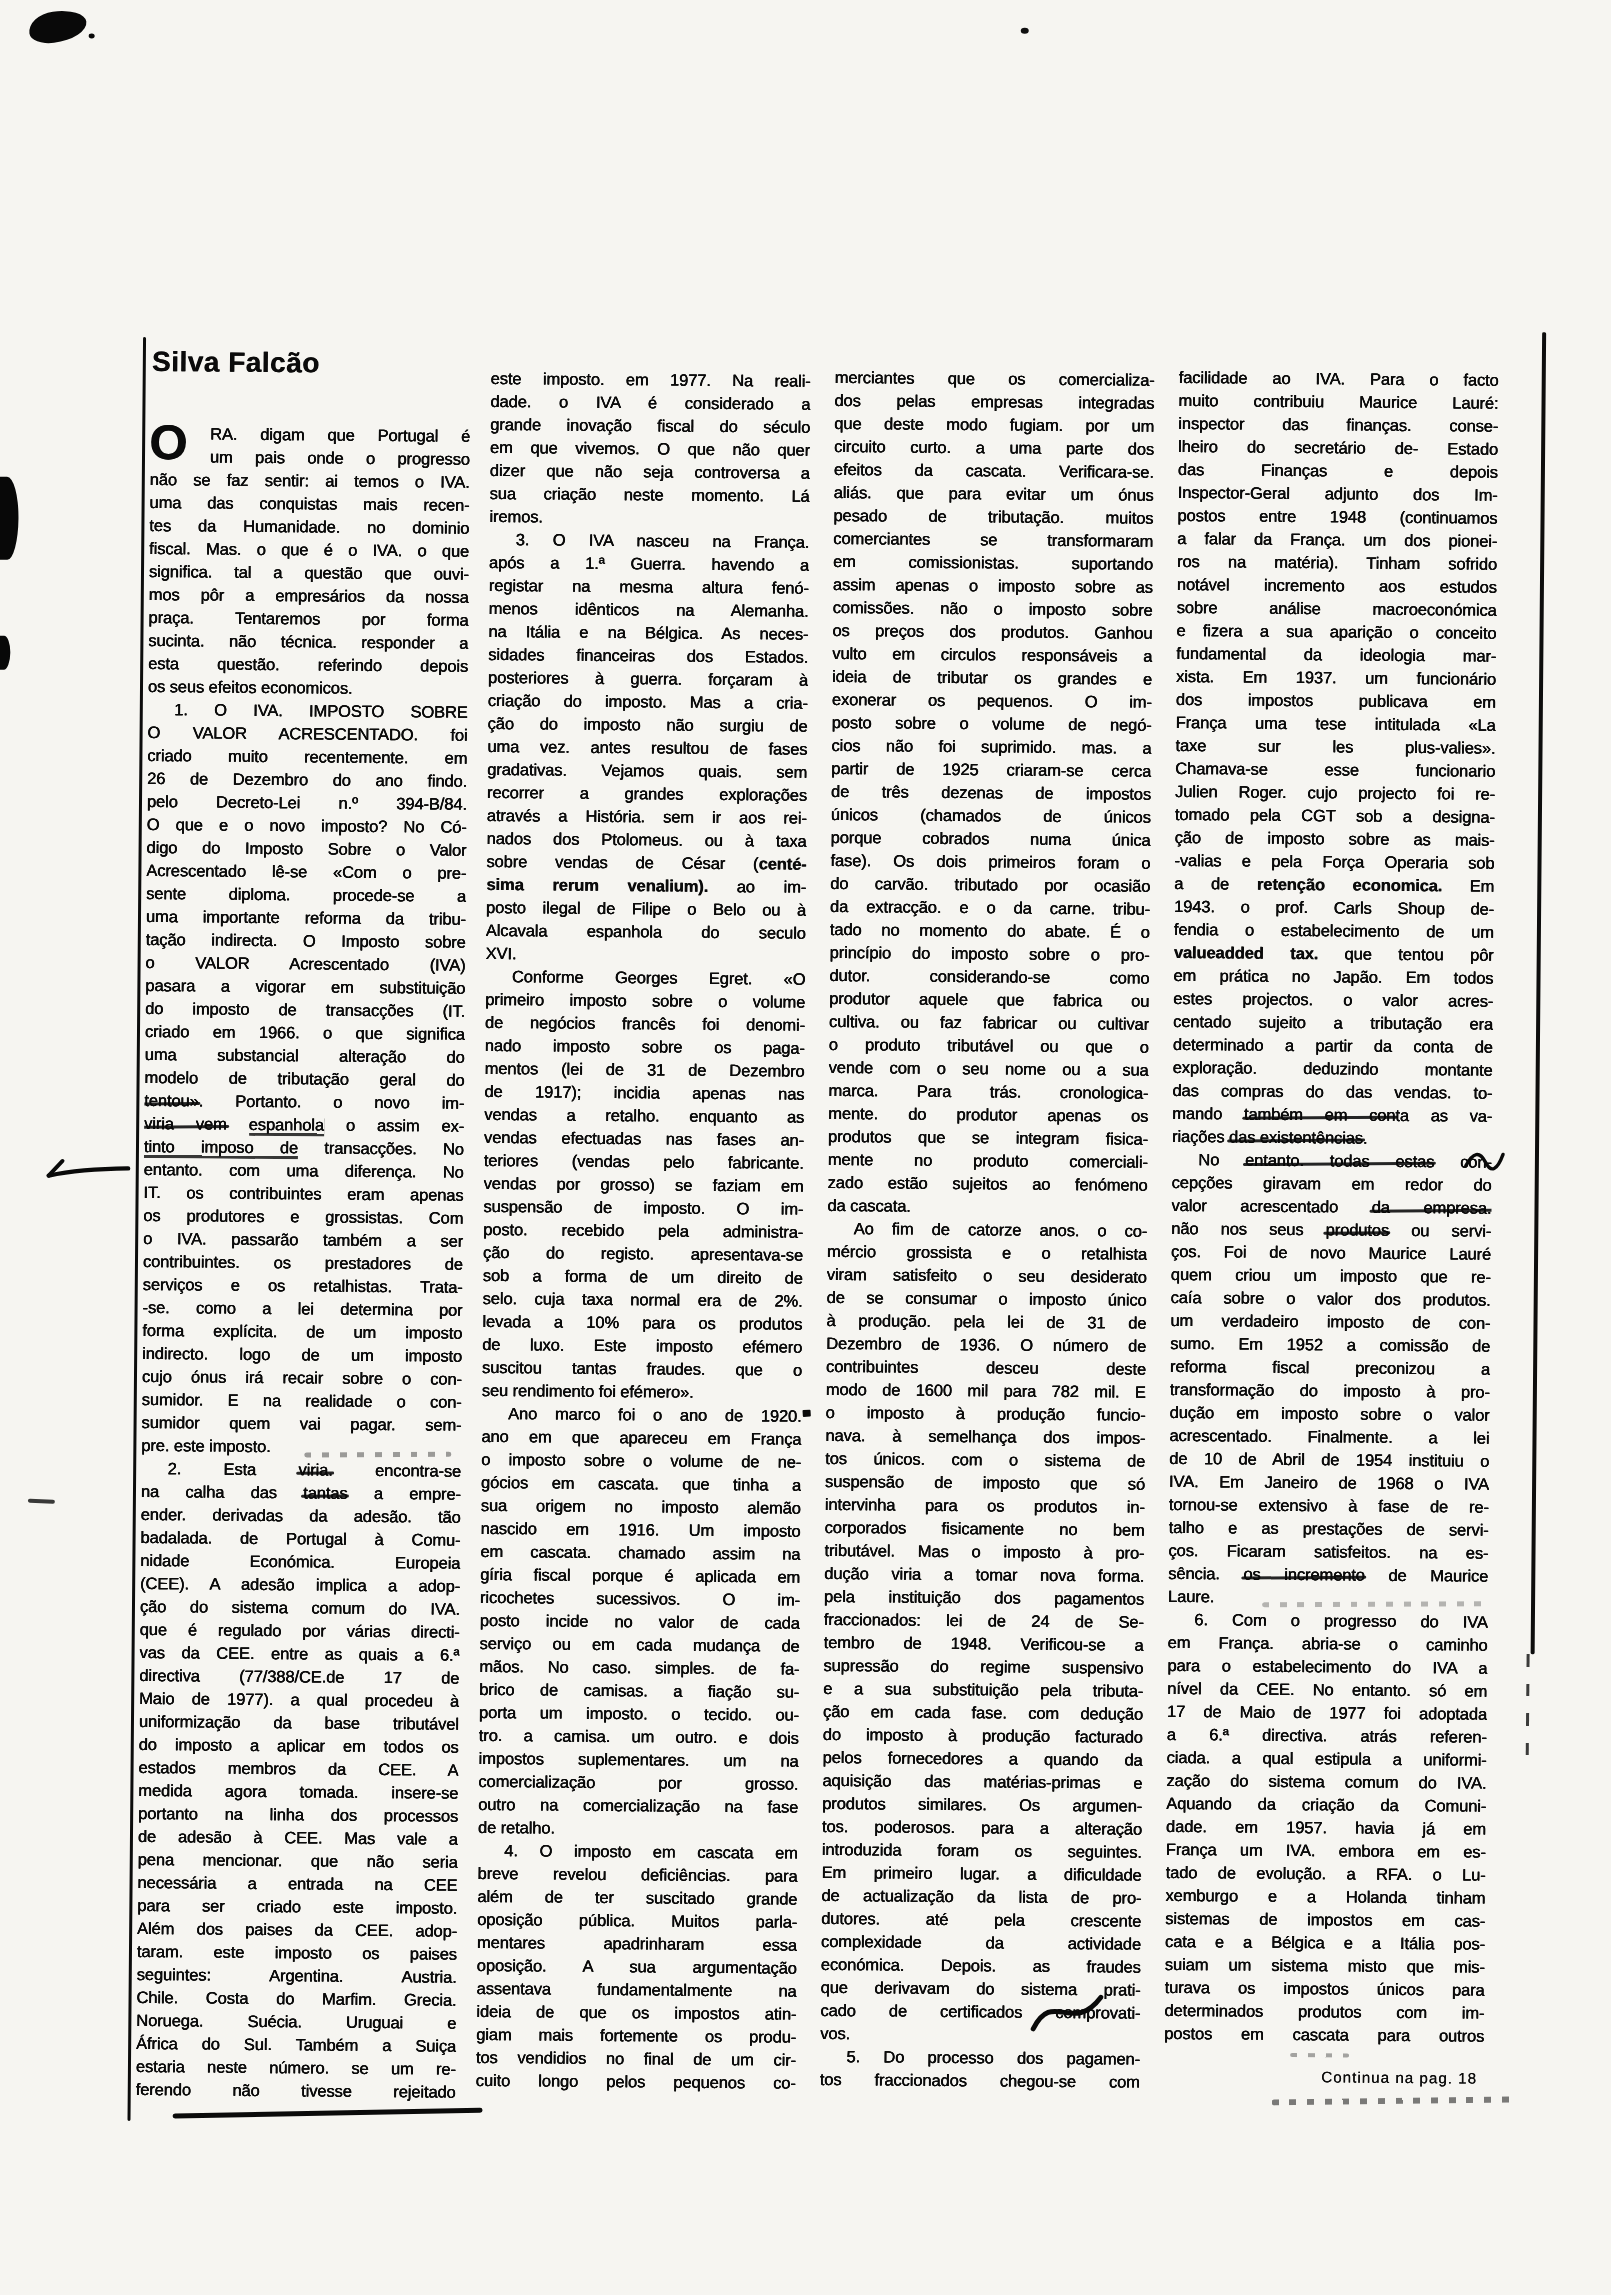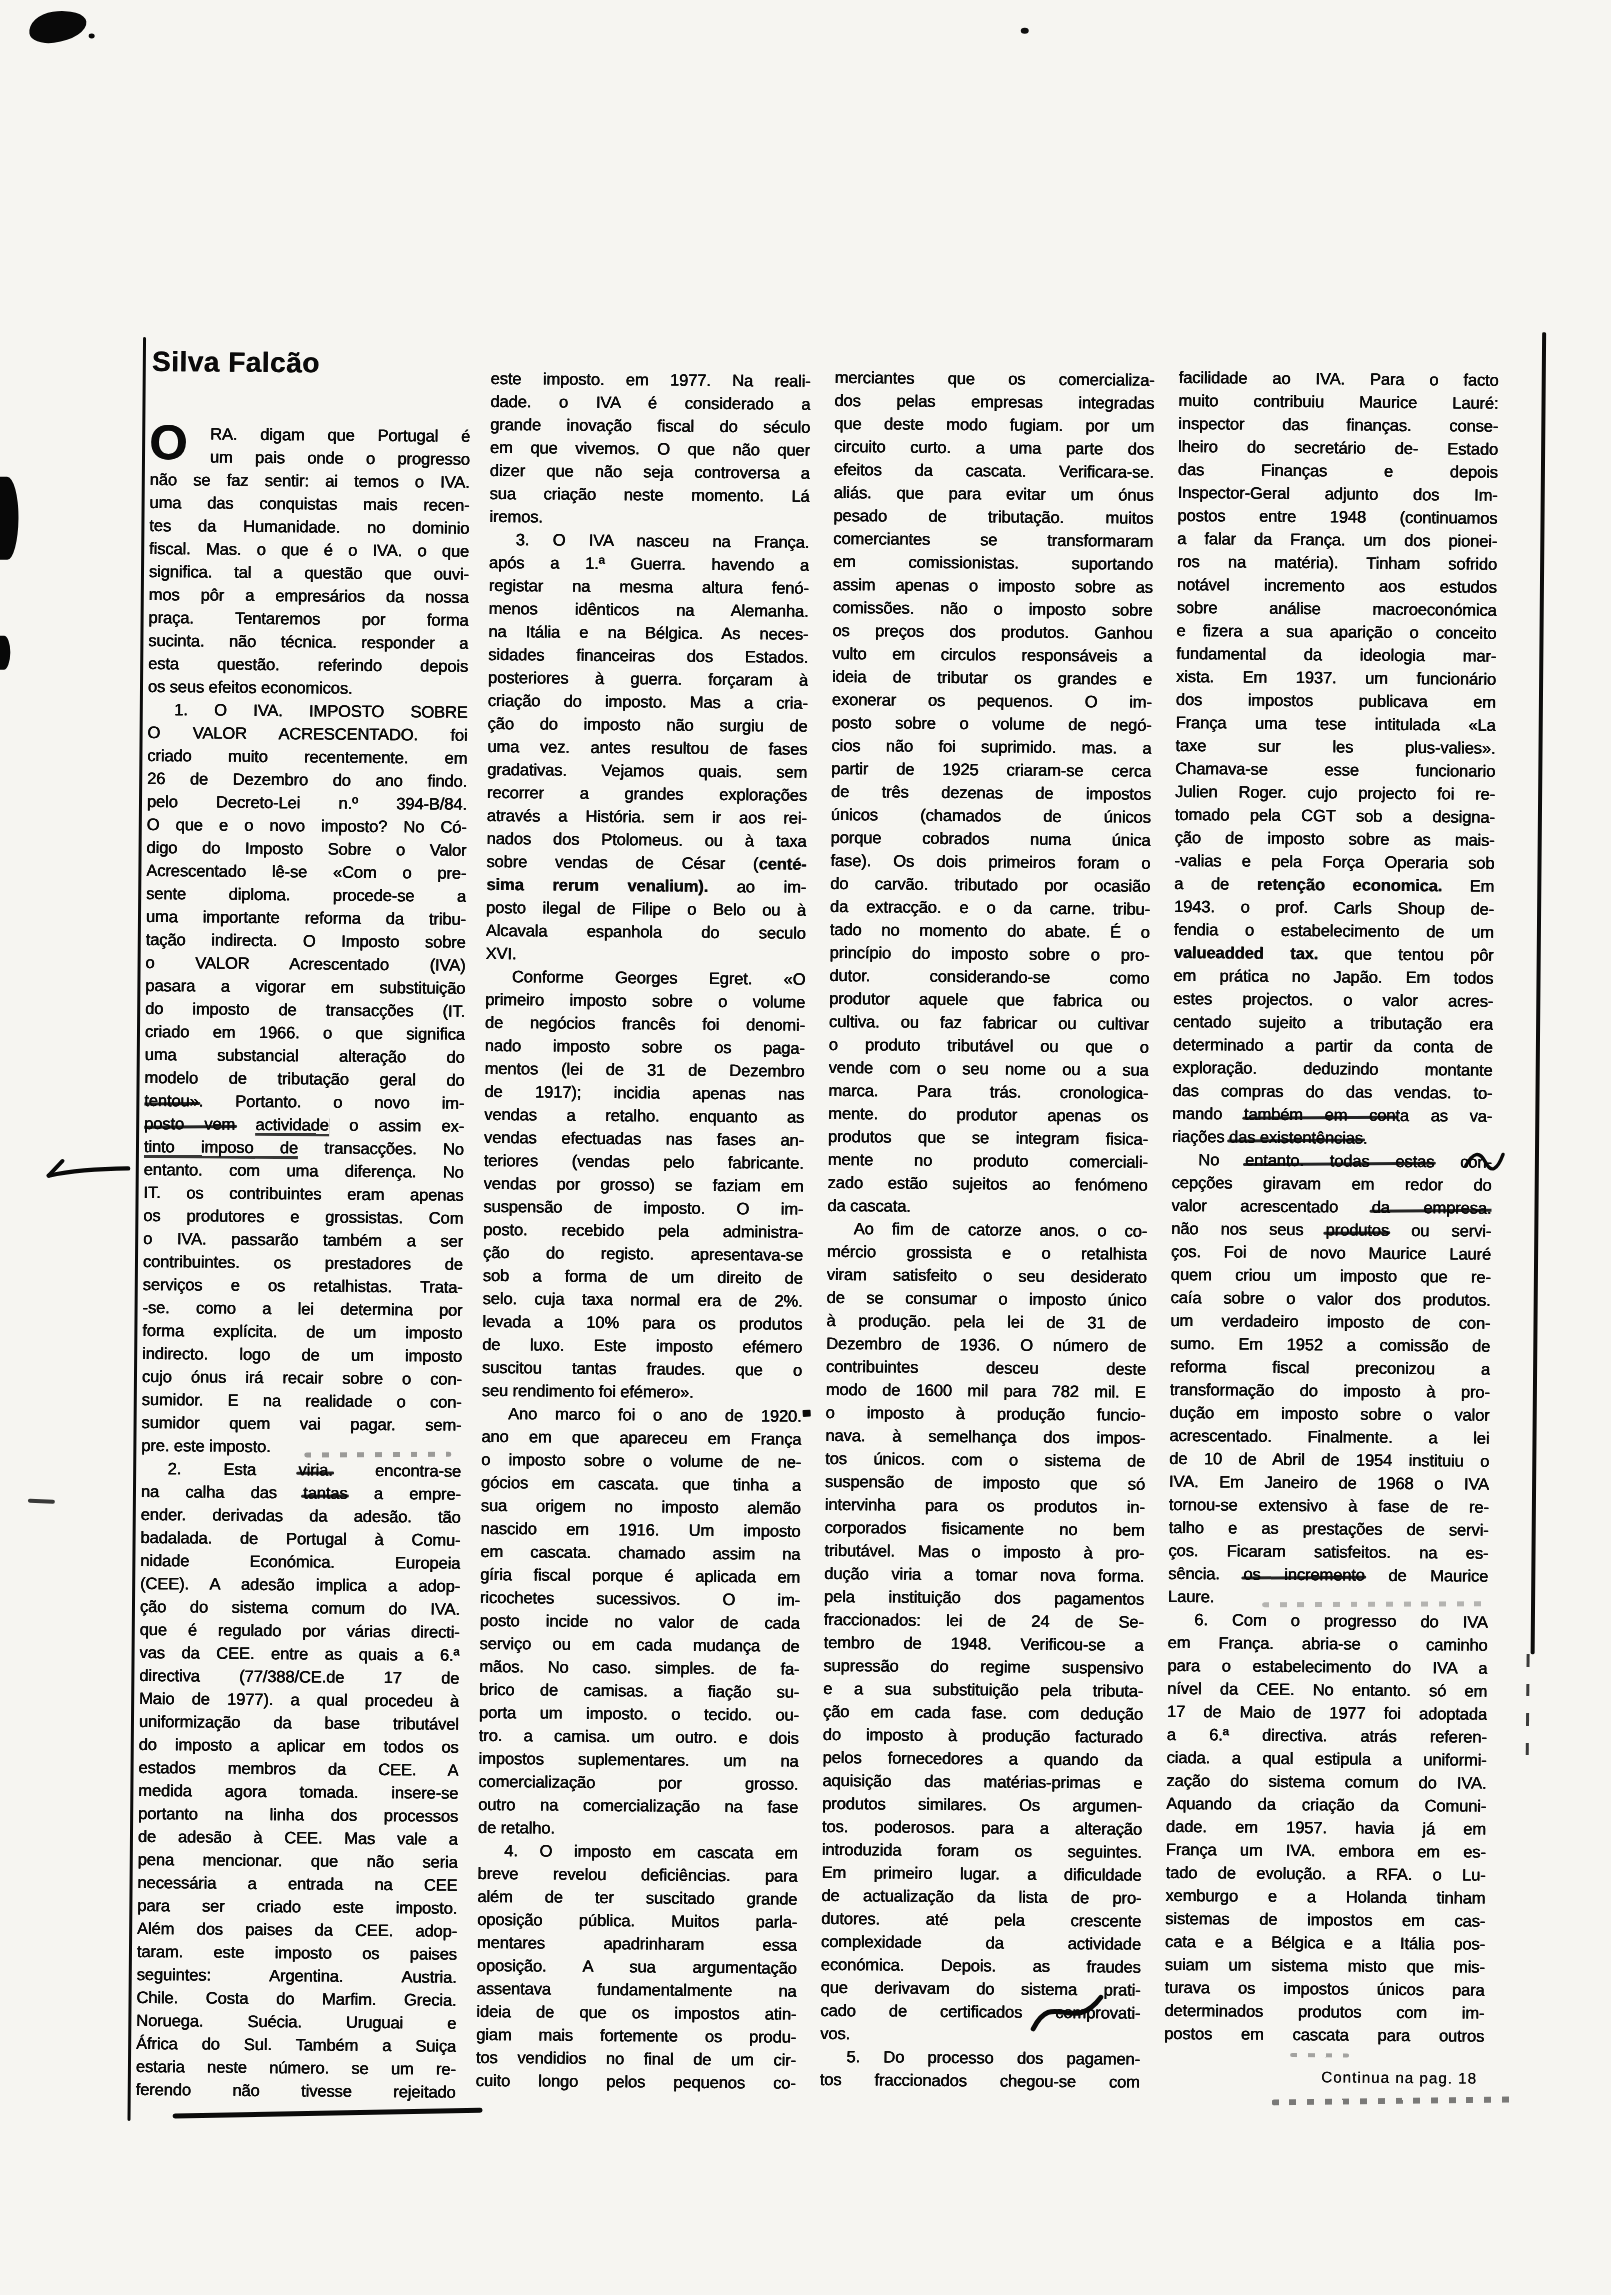--- a/index.html
+++ b/index.html
@@ -115,21 +115,21 @@
             <div class="line">sente diploma. procede-se a</div>
             <div class="line">uma importante reforma da tribu-</div>
             <div class="line">tação indirecta. O Imposto sobre</div>
             <div class="line">o VALOR Acrescentado (IVA)</div>
             <div class="line">pasara a vigorar em substituição</div>
             <div class="line">do imposto de transacções (IT.</div>
             <div class="line">criado em 1966. o que significa</div>
             <div class="line">uma substancial alteração do</div>
             <div class="line">modelo de tributação geral do</div>
             <div class="line"><span class="pen-strike">tentou»</span>. Portanto. o novo im-</div>
-            <div class="line"><span class="pen-strike">posto vem</span> <span class="pen-under">actividade</span> o assim ex-</div>
+            <div class="line"><span class="pen-strike">viria vem</span> <span class="pen-under">espanhola</span> o assim ex-</div>
             <div class="line"><span class="pen-under">tinto imposo de</span> transacções. No</div>
             <div class="line">entanto. com uma diferença. No</div>
             <div class="line">IT. os contribuintes eram apenas</div>
             <div class="line">os produtores e grossistas. Com</div>
             <div class="line">o IVA. passarão também a ser</div>
             <div class="line">contribuintes. os prestadores de</div>
             <div class="line">serviços e os retalhistas. Trata-</div>
             <div class="line">-se. como a lei determina por</div>
             <div class="line">forma explícita. de um imposto</div>
             <div class="line">indirecto. logo de um imposto</div>

